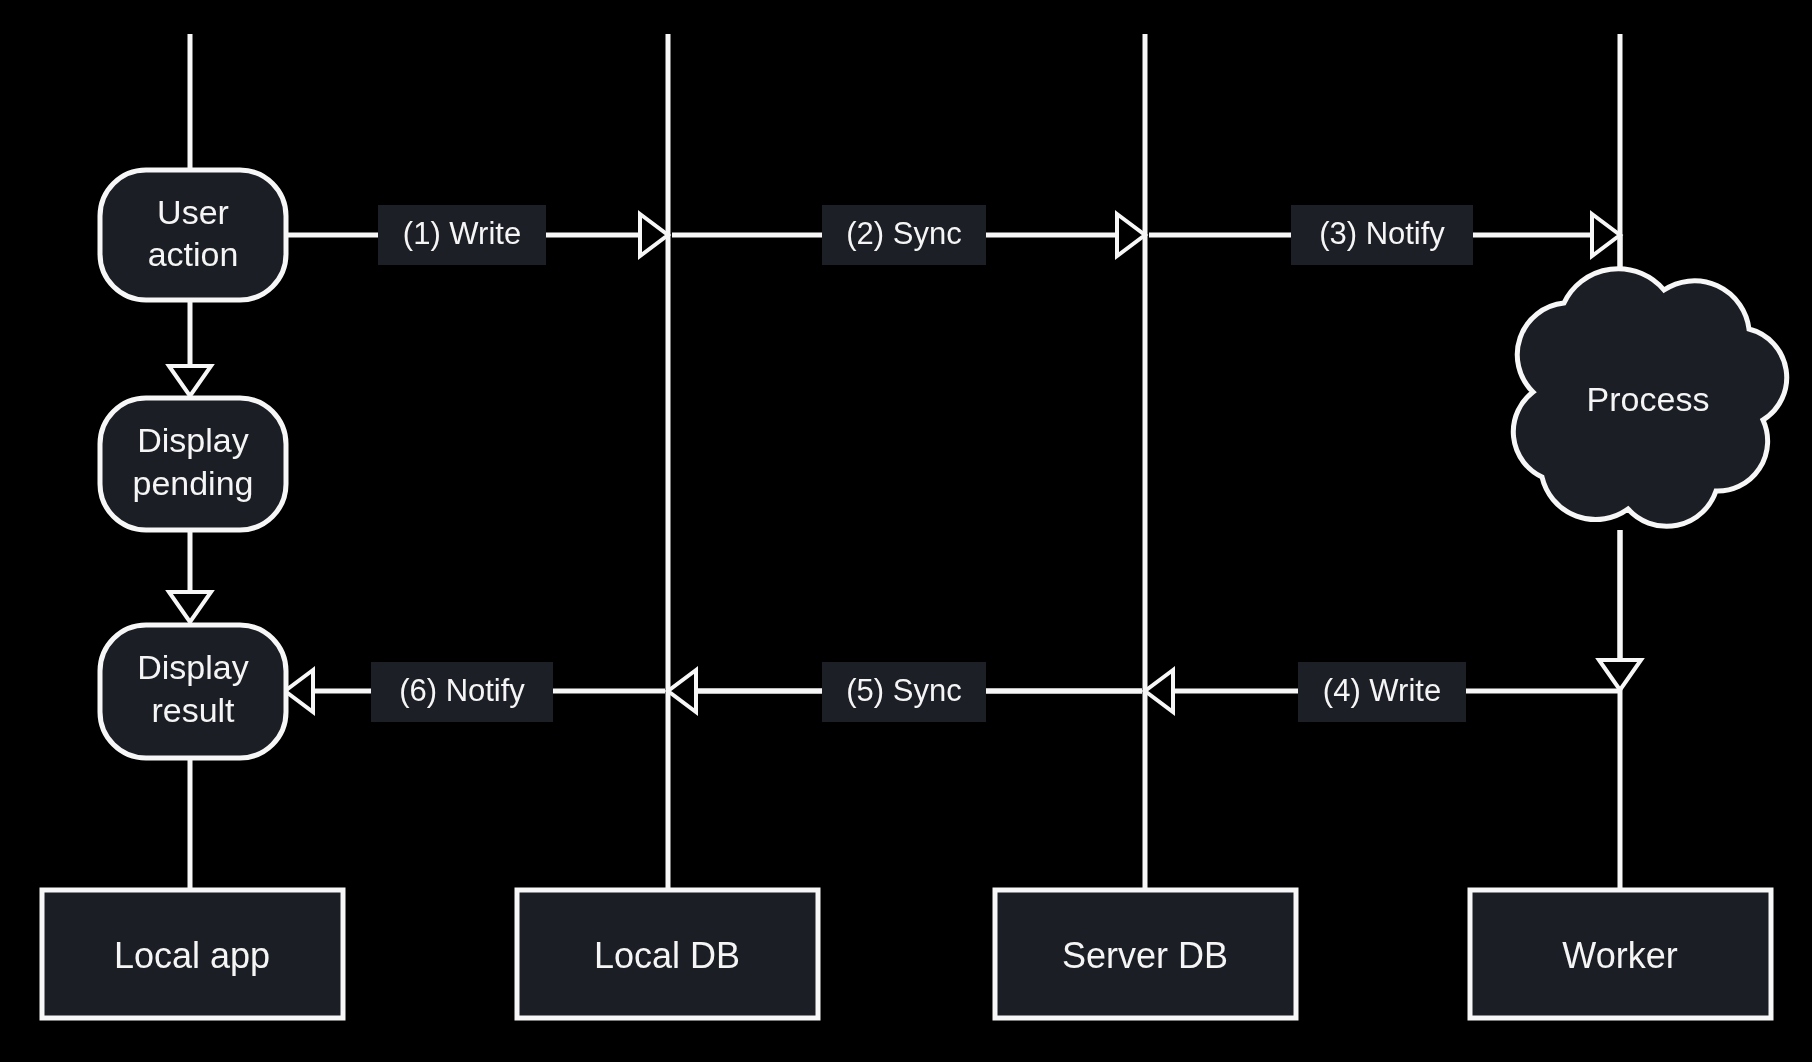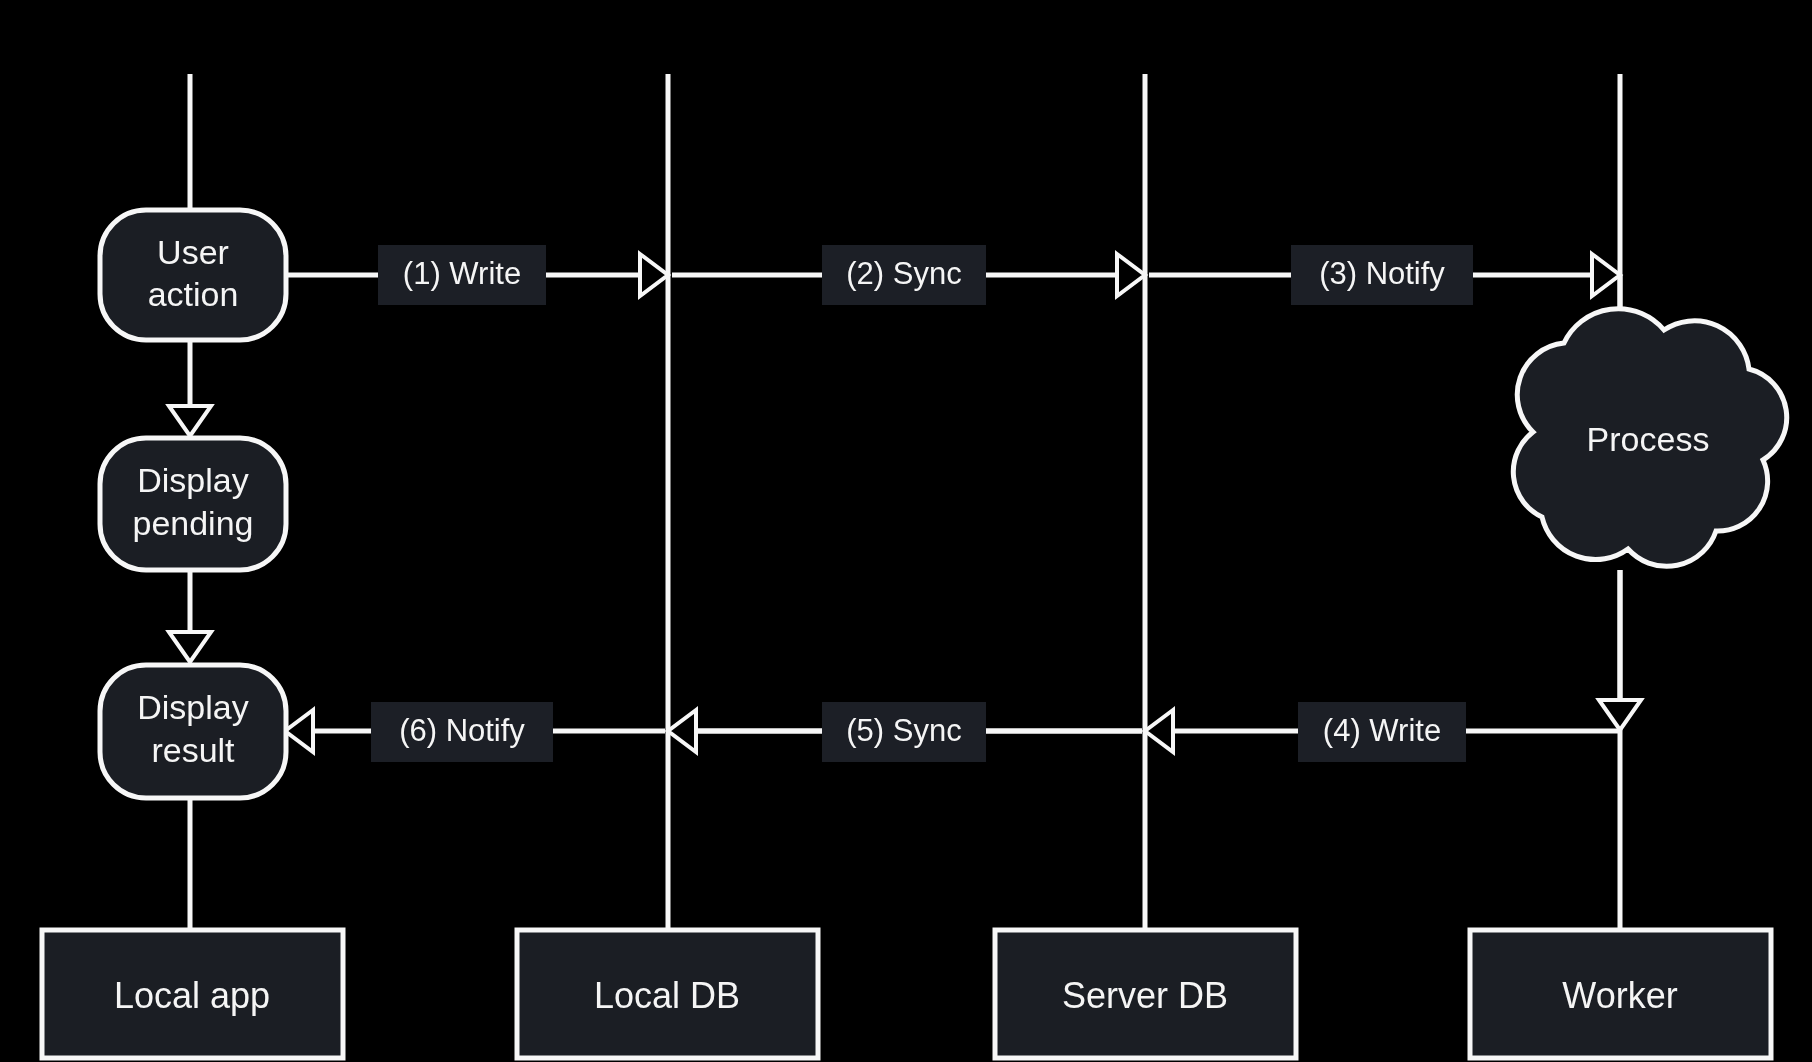--- a/index.html
+++ b/index.html
@@ -11,21 +11,20 @@
     width: 1812px;
     height: 1062px;
     overflow: hidden;
     font-family: "Liberation Sans", sans-serif;
   }
   #diagram-root {
     position: relative;
     width: 1812px;
     height: 752px;
     background: #000000;
-    margin-top: 40px;
   }
   svg#diagram-svg {
     position: absolute;
     top: 0;
     left: 0;
     width: 1812px;
     height: 1062px;
     display: block;
   }
   .node-text {

